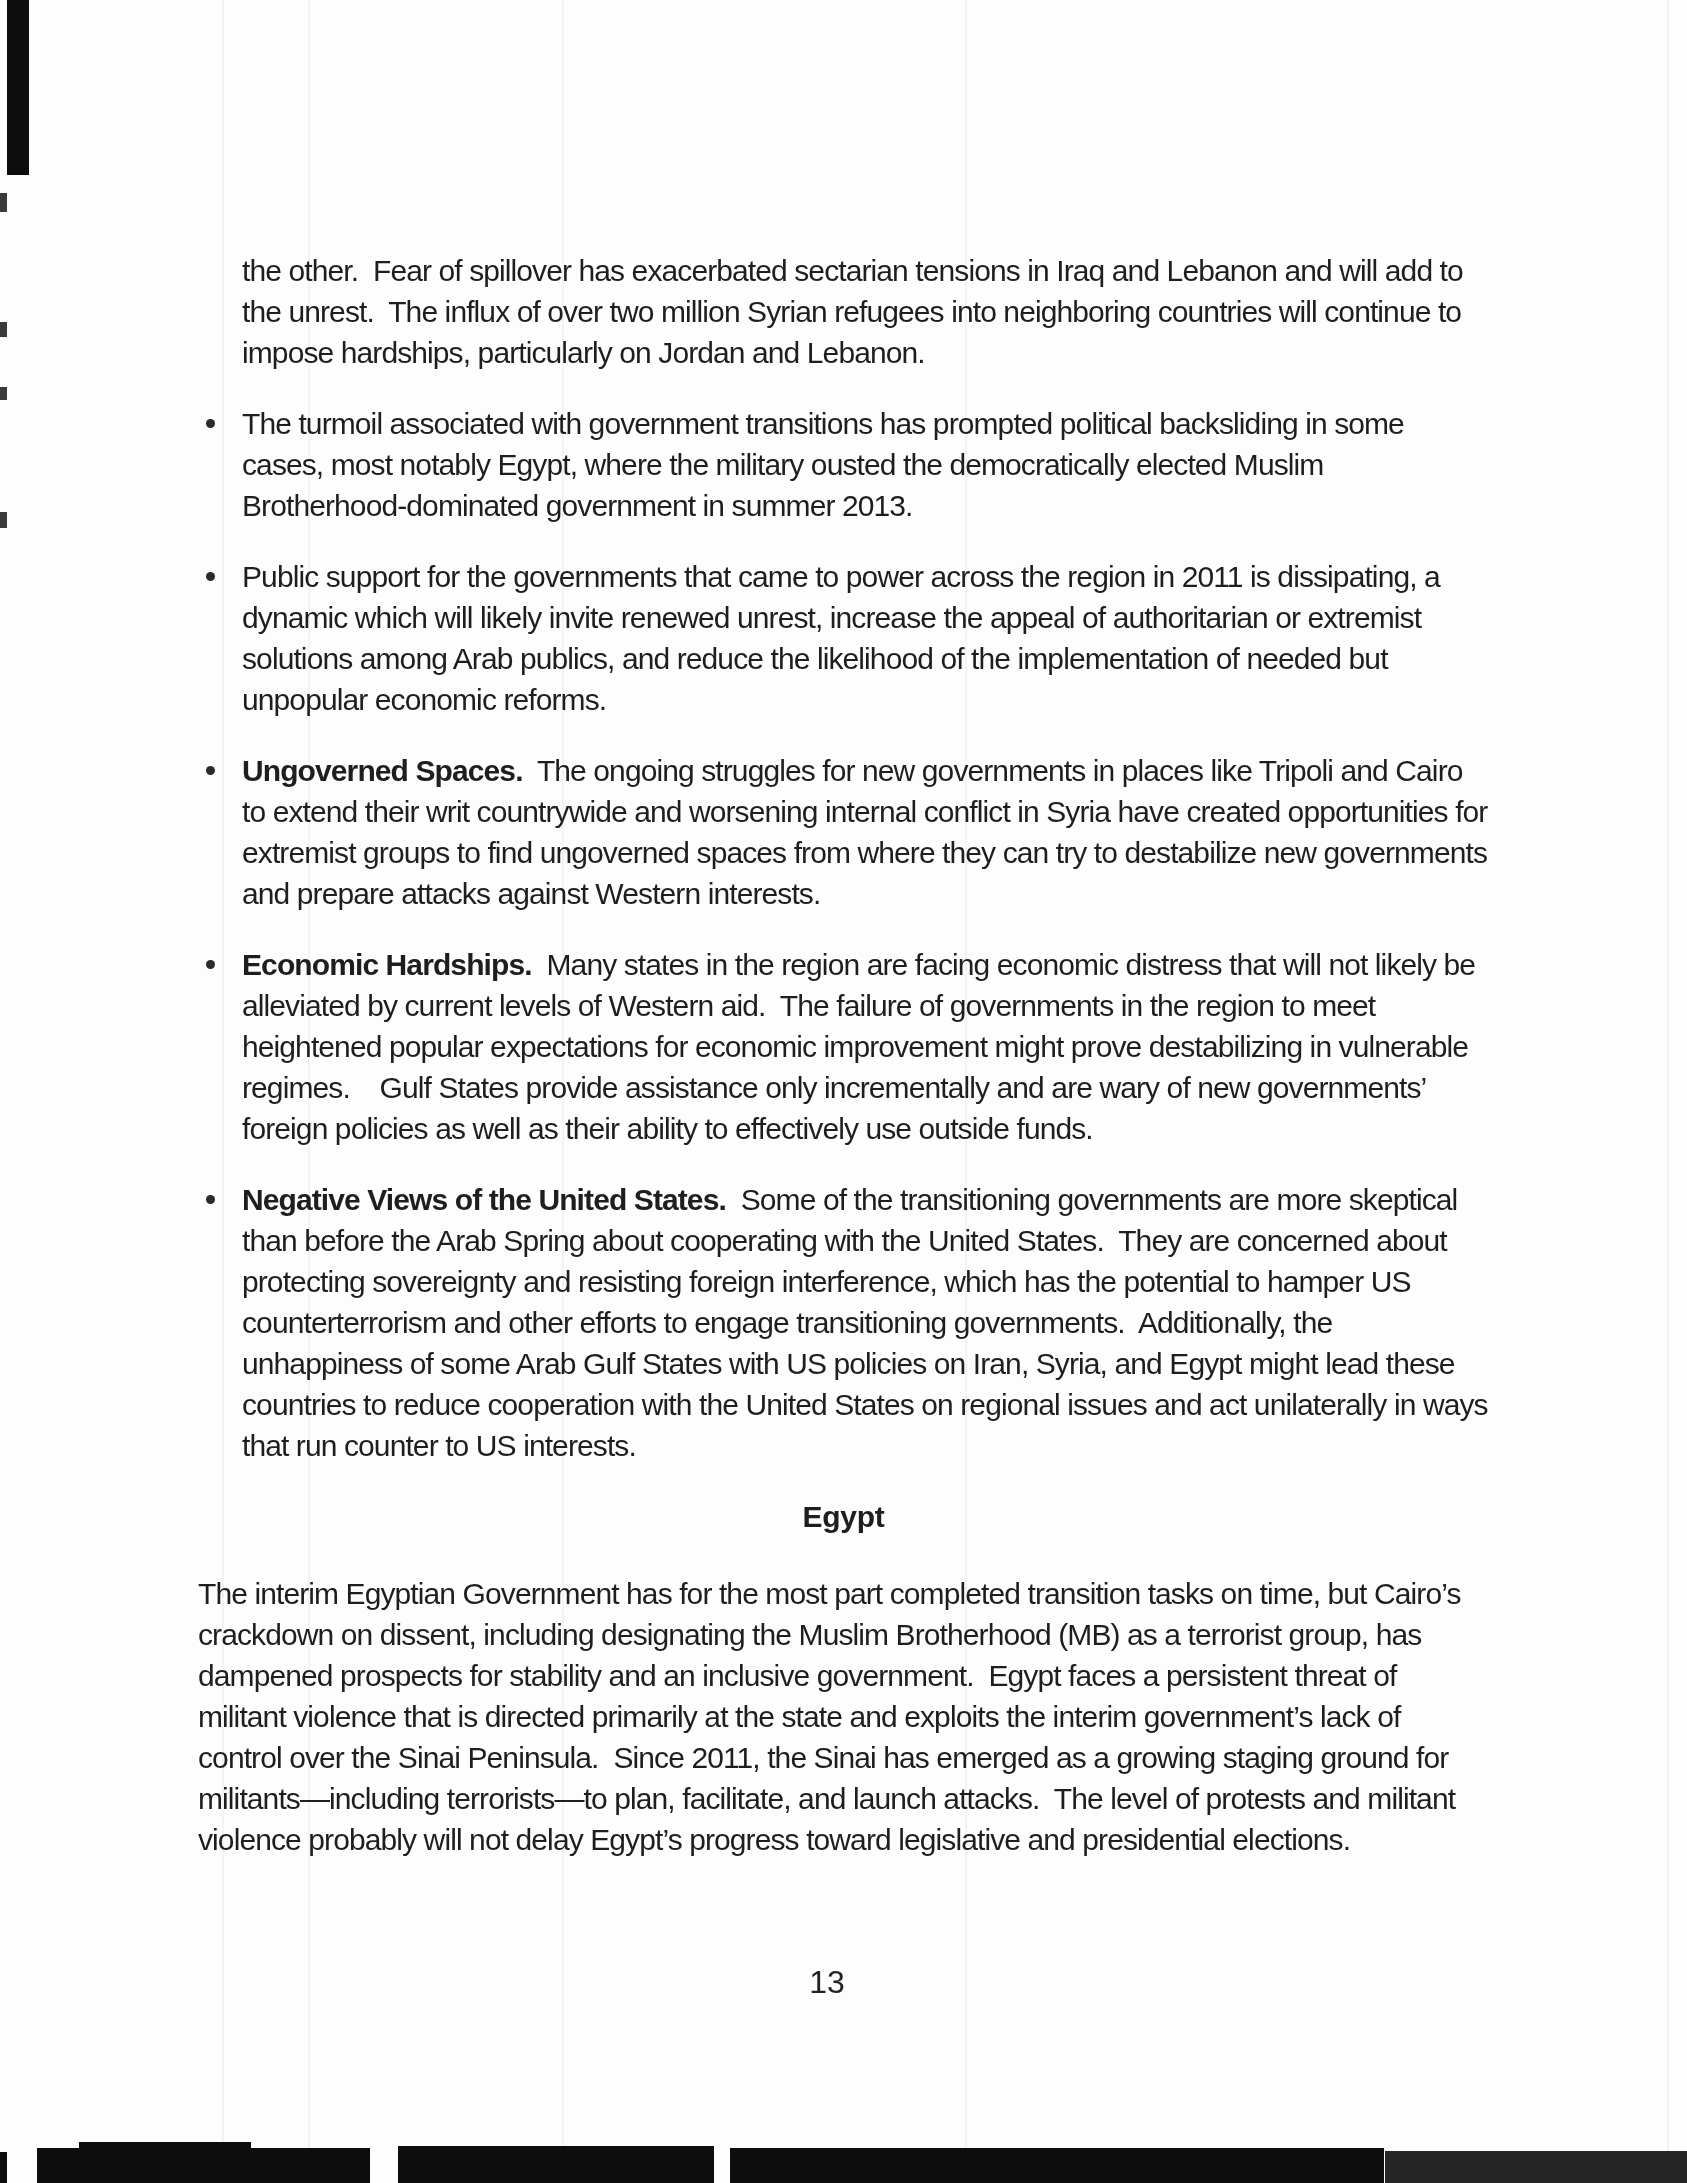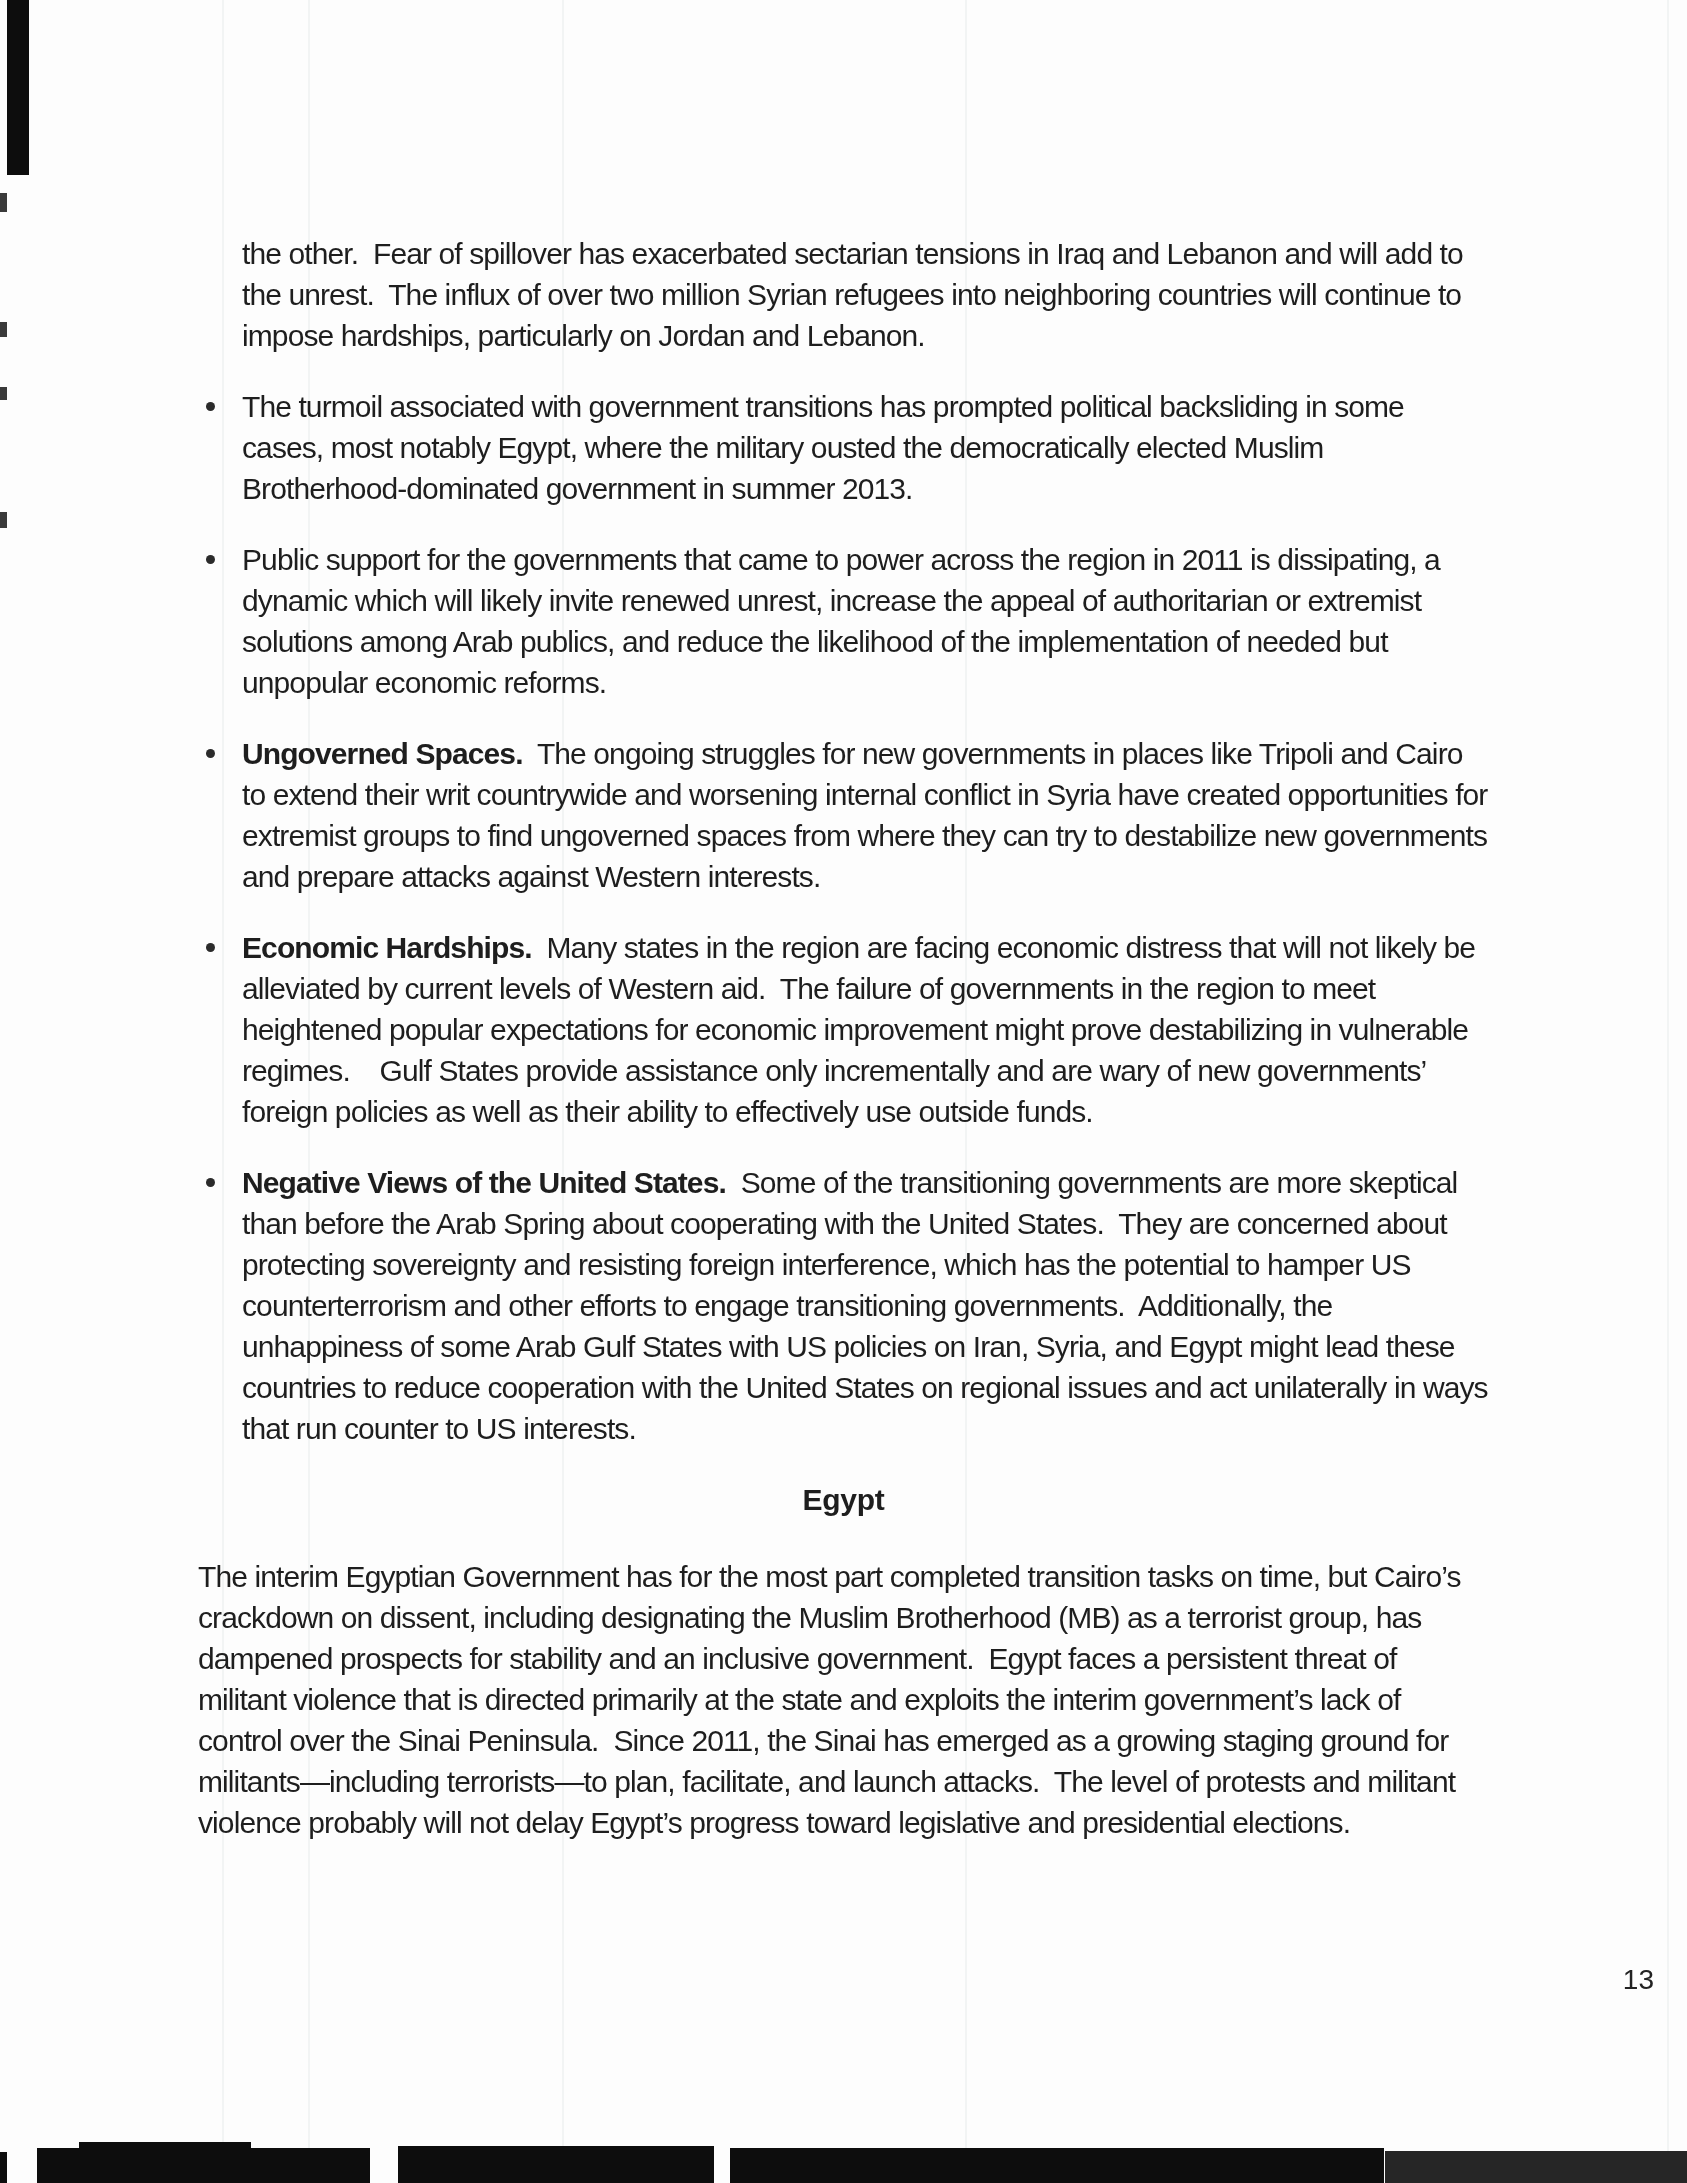--- a/index.html
+++ b/index.html
@@ -51,21 +51,21 @@
   .content {
     position: absolute;
     left: 198px;
     top: 233px;
     width: 1291px;
     font-size: 30px;
     line-height: 41px;
     letter-spacing: -0.9px;
   }
   .para {
-    margin: 0 0 30px 0;
+    margin: 17px 0 30px 0;
     white-space: pre-wrap;
   }
   .para.continuation { margin-left: 44px; }
 
   .bullet-item {
     position: relative;
     padding-left: 44px;
     margin: 4px 0 30px 0;
   }
   .bullet-dot {
@@ -85,22 +85,22 @@
     font-weight: bold;
     text-align: center;
     letter-spacing: -0.3px;
     margin: 6.6px 0 36px 0;
   }
   .page-number {
     position: absolute;
     top: 1964px;
     left: 0;
     width: 1654px;
-    text-align: right;
-    font-size: 28px;
+    text-align: center;
+    font-size: 32px;
     color: #222222;
   }
 </style>
 </head>
 <body>
 
 <div class="page">
 
   <div class="streak s1"></div>
   <div class="streak s2"></div>

